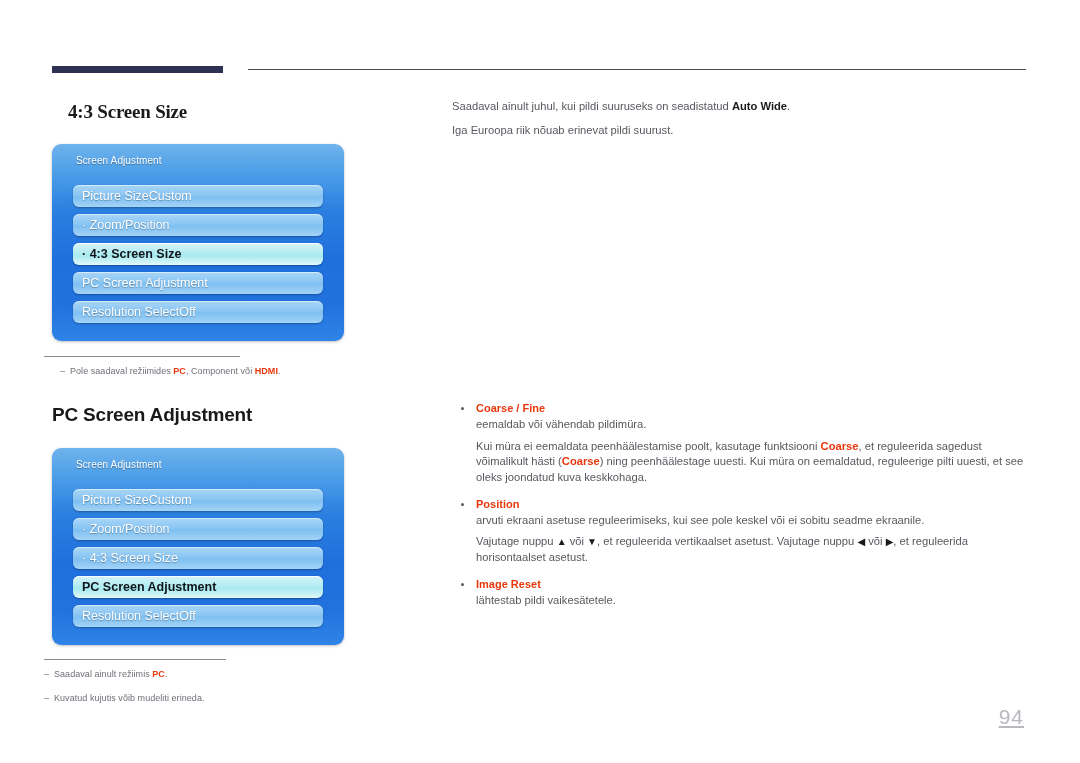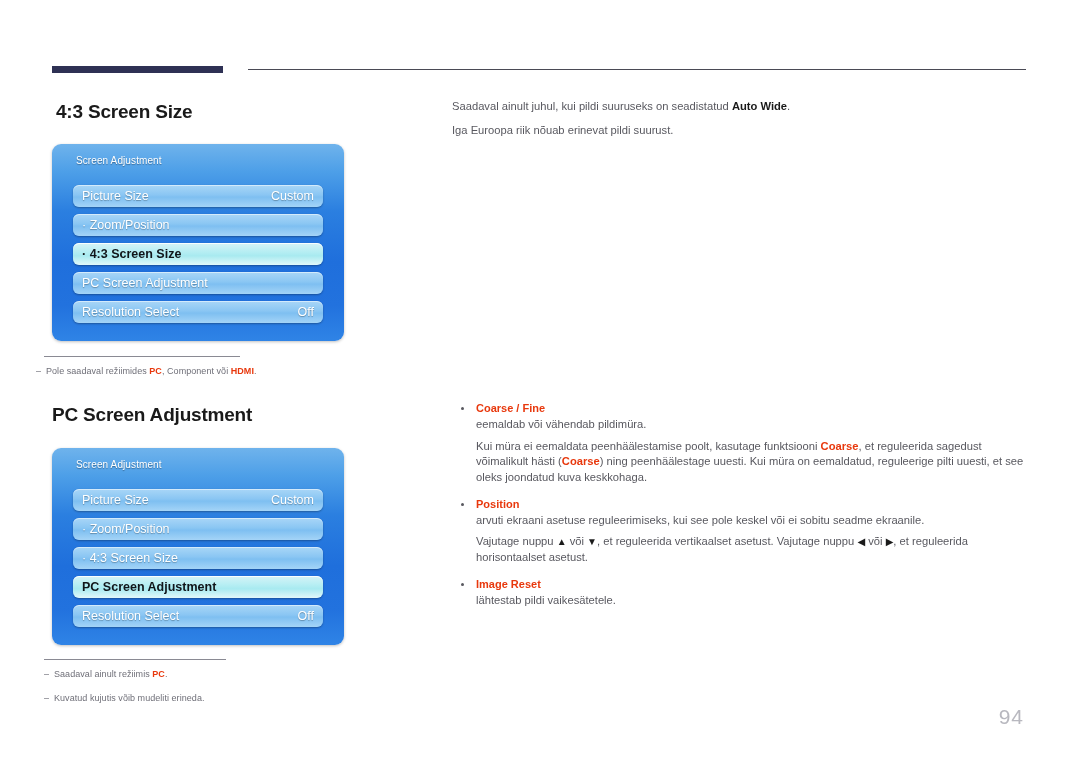--- a/index.html
+++ b/index.html
@@ -36,21 +36,21 @@
 
   
   .sec-heading {
     position: absolute;
     font-size: 19px;
     font-weight: bold;
     color: #1a1a1a;
     letter-spacing: -0.2px;
     white-space: nowrap;
   }
-  #heading-1 { left: 56px; top: 101px; }
+  #heading-1 { left: 68px; top: 101px; font-family: Liberation Serif, serif; }
   #heading-2 { left: 52px; top: 404px; }
 
   
   .osd-panel {
     position: absolute;
     border-radius: 9px;
     background: linear-gradient(180deg,
        #6fb3ec 0%,
        #4d9fe8 14%,
        #2b7fe0 34%,
@@ -80,21 +80,21 @@
     top: 41px;
     width: 250px;
   }
   .osd-row {
     position: relative;
     height: 22px;
     margin-bottom: 7px;
     border-radius: 6px;
     display: flex;
     align-items: center;
-    justify-content: space-between;
+    justify-content: flex-start;
     padding: 0 9px;
     box-sizing: border-box;
     background: linear-gradient(180deg, #a9d6f7 0%, #8ac6f3 45%, #7ebff1 55%, #a4d4f7 100%);
     box-shadow: 0 1px 2px rgba(0,0,0,0.3), inset 0 1px 0 rgba(255,255,255,0.5);
   }
   .osd-row:last-child { margin-bottom: 12px; }
   .osd-row .lbl {
     font-size: 12.5px;
     color: #ffffff;
     text-shadow: 0 1px 1px rgba(0,0,0,0.3);
@@ -132,21 +132,21 @@
     color: #6f6f78;
     white-space: nowrap;
     letter-spacing: 0.05px;
   }
   .footnote .dash {
     display: inline-block;
     width: 10px;
     color: #6f6f78;
   }
   .footnote b { color: #e8380d; font-weight: bold; }
-  #fn-1 { left: 36px; top: 366px; }
+  #fn-1 { left: 60px; top: 366px; }
   #fn-2 { left: 44px; top: 669px; }
   #fn-3 { left: 44px; top: 693px; }
 
   
   .intro {
     position: absolute;
     left: 452px;
     top: 99px;
     width: 576px;
   }
@@ -197,20 +197,21 @@
   .arrow { color: #1a1a1a; font-size: 10px; }
 
   
   .page-num {
     position: absolute;
     right: 56px;
     top: 705px;
     font-size: 21px;
     color: #b8b8bf;
     letter-spacing: 1px;
+    text-decoration: underline;
   }
 </style>
 </head>
 <body>
 
 <div class="top-rule-thick"></div>
 <div class="top-rule-thin"></div>
 
 <div class="sec-heading" id="heading-1">4:3 Screen Size</div>
 

